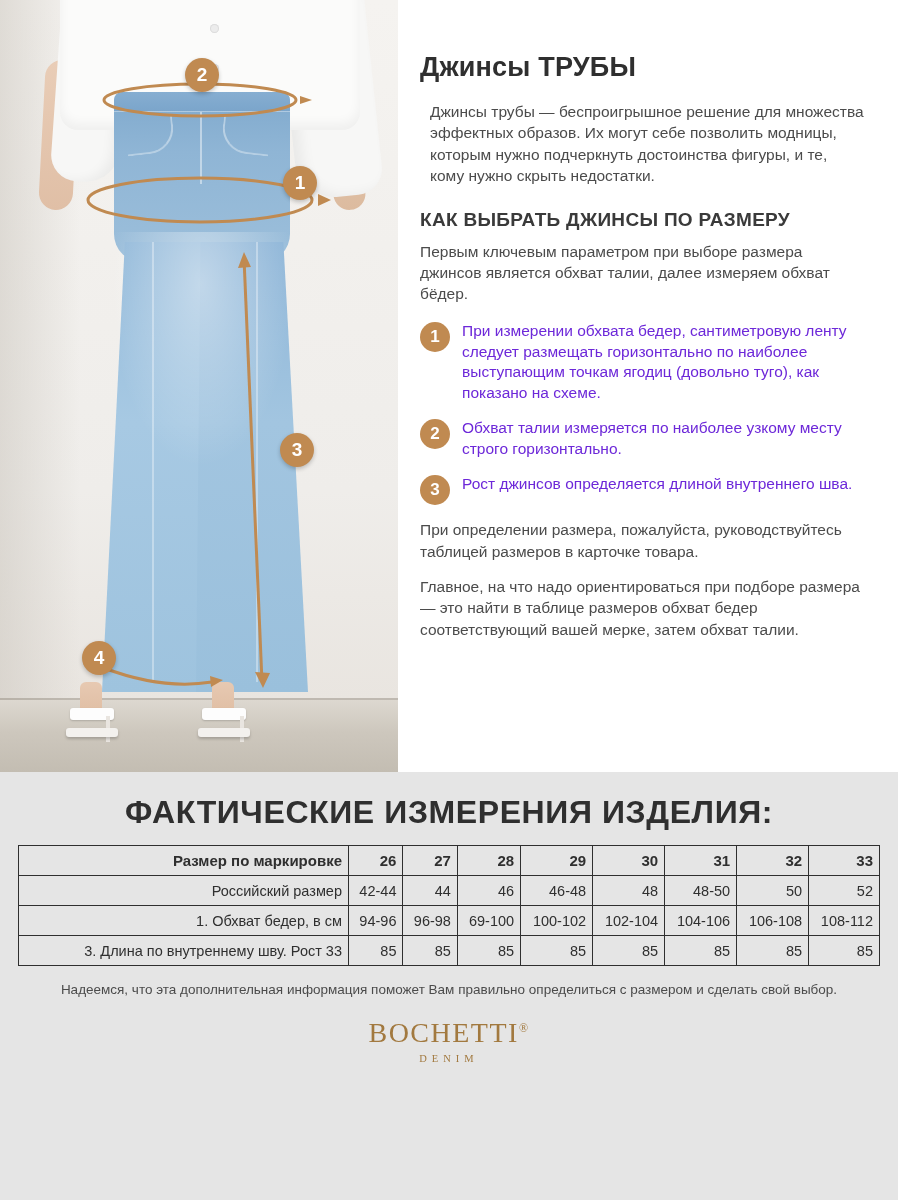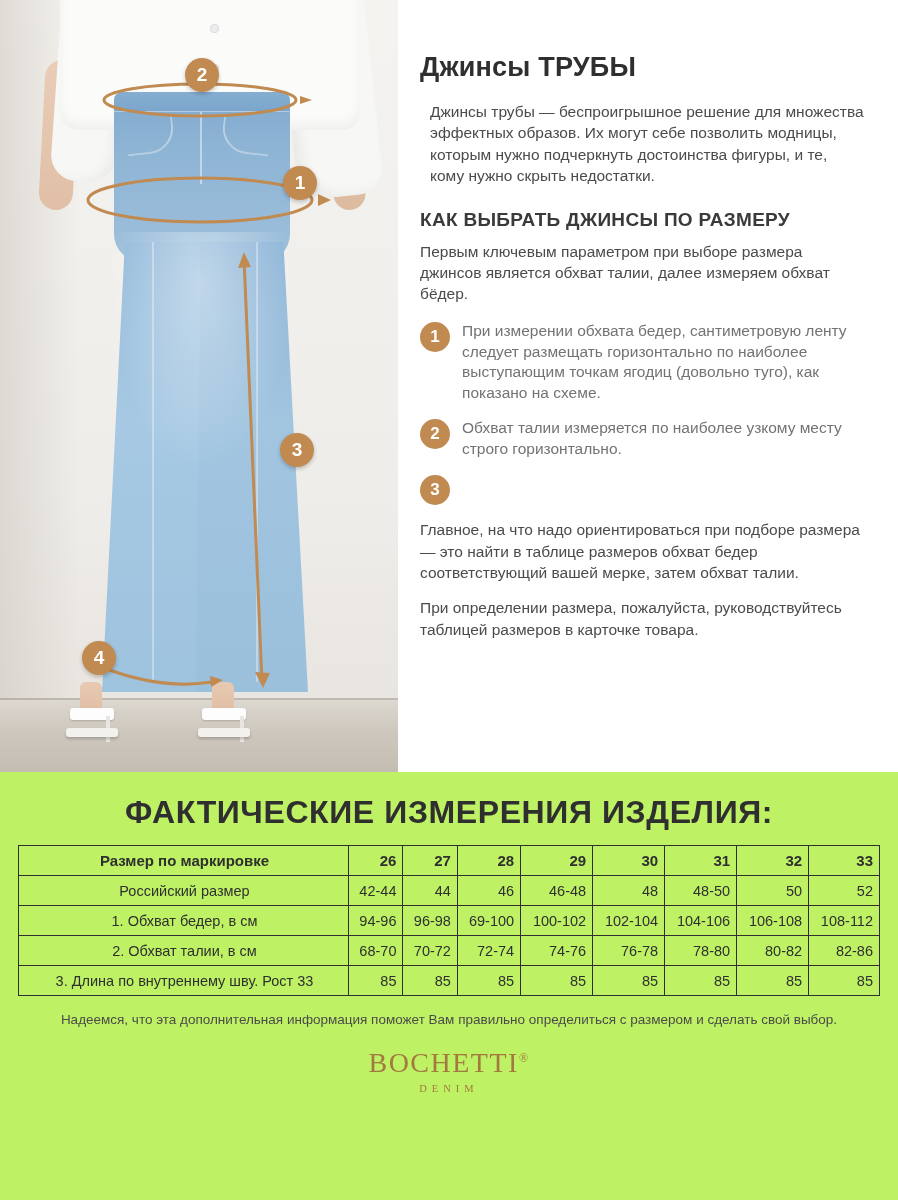--- a/index.html
+++ b/index.html
@@ -163,41 +163,41 @@
   }
   p.para{
     margin:0 0 16px 0; font-size:15.5px; line-height:1.38; color:#4b4b4b;
   }
   .step{ display:flex; gap:12px; margin-bottom:14px; align-items:flex-start; }
   .step-num{
     flex:0 0 auto; width:30px; height:30px; border-radius:50%;
     background:#c08a51; color:#fff; text-align:center; line-height:30px;
     font-size:17px; font-weight:bold; margin-top:1px;
   }
-  .step-text{ font-size:15.5px; line-height:1.35; color:#737373; }
+  .step-text{ font-size:15.5px; line-height:1.35; color:#6d28d9; }
   .tail{ font-size:15.5px; line-height:1.38; color:#4b4b4b; margin:0; }
   .tail + .tail{ margin-top:14px; }
 
   
   .bottom{
-    position:relative; width:898px; height:428px; background:#bef264; padding:0 18px;
+    position:relative; width:898px; height:428px; background:#e5e5e5; padding:0 18px;
   }
   h2.tbl-title{
     margin:0; padding:22px 0 14px 0; text-align:center;
     font-size:32px; font-weight:bold; letter-spacing:.6px; color:#2f2f2f;
   }
   table{
     width: 862px; border-collapse: collapse; margin: 0 auto;
     font-size:14.5px; color:#2f2f2f;
   }
   table th, table td{
     border:1px solid #2f2f2f; padding:6px 6px; text-align:right; height:30px;
   }
   table th.rowhead, table td.rowhead{
-    text-align:center; padding-left:8px; width:330px;
+    text-align:right; padding-left:8px; width:330px;
   }
   table thead th{ font-weight:bold; font-size:15px; }
   table thead th.rowhead{ font-weight:bold; }
   .note{
     text-align:center; font-size:13.5px; color:#4b4b4b; margin:16px auto 0; width:840px;
   }
   .brand{ text-align:center; margin-top:20px; }
   .brand-name{
     font-family:"Liberation Serif", serif;
     font-size:28px; font-weight:normal; letter-spacing:1.5px; color:#a2793f;
@@ -291,24 +291,25 @@
       <div class="step">
         <div class="step-num">1</div>
         <div class="step-text">При измерении обхвата бедер, сантиметровую ленту следует размещать горизонтально по наиболее выступающим точкам ягодиц (довольно туго), как показано на схеме.</div>
       </div>
       <div class="step">
         <div class="step-num">2</div>
         <div class="step-text">Обхват талии измеряется по наиболее узкому месту строго горизонтально.</div>
       </div>
       <div class="step">
         <div class="step-num">3</div>
-      </div>
-
+        <div class="step-text">Рост джинсов определяется длиной внутреннего шва.</div>
+      </div>
+
+      <p class="tail">При определении размера, пожалуйста, руководствуйтесь таблицей размеров в карточке товара.</p>
       <p class="tail">Главное, на что надо ориентироваться при подборе размера — это найти в таблице размеров обхват бедер соответствующий вашей мерке, затем обхват талии.</p>
-      <p class="tail">При определении размера, пожалуйста, руководствуйтесь таблицей размеров в карточке товара.</p>
     </div>
   </div>
 
   <div class="bottom">
     <h2 class="tbl-title">ФАКТИЧЕСКИЕ ИЗМЕРЕНИЯ ИЗДЕЛИЯ:</h2>
 
     <table>
       <thead>
         <tr>
           <th class="rowhead">Размер по маркировке</th>
@@ -339,31 +340,20 @@
           <td>94-96</td>
           <td>96-98</td>
           <td>69-100</td>
           <td>100-102</td>
           <td>102-104</td>
           <td>104-106</td>
           <td>106-108</td>
           <td>108-112</td>
         </tr>
         <tr>
-          <td class="rowhead">2. Обхват талии, в см</td>
-          <td>68-70</td>
-          <td>70-72</td>
-          <td>72-74</td>
-          <td>74-76</td>
-          <td>76-78</td>
-          <td>78-80</td>
-          <td>80-82</td>
-          <td>82-86</td>
-        </tr>
-        <tr>
           <td class="rowhead">3. Длина по внутреннему шву. Рост 33</td>
           <td>85</td>
           <td>85</td>
           <td>85</td>
           <td>85</td>
           <td>85</td>
           <td>85</td>
           <td>85</td>
           <td>85</td>
         </tr>

